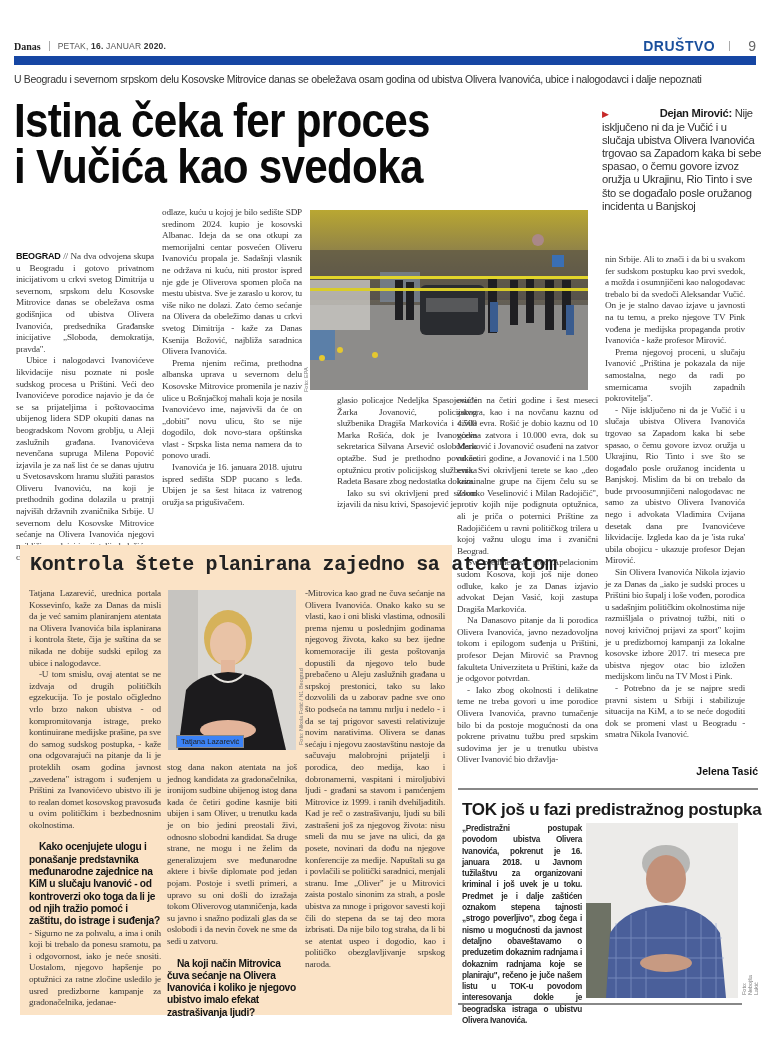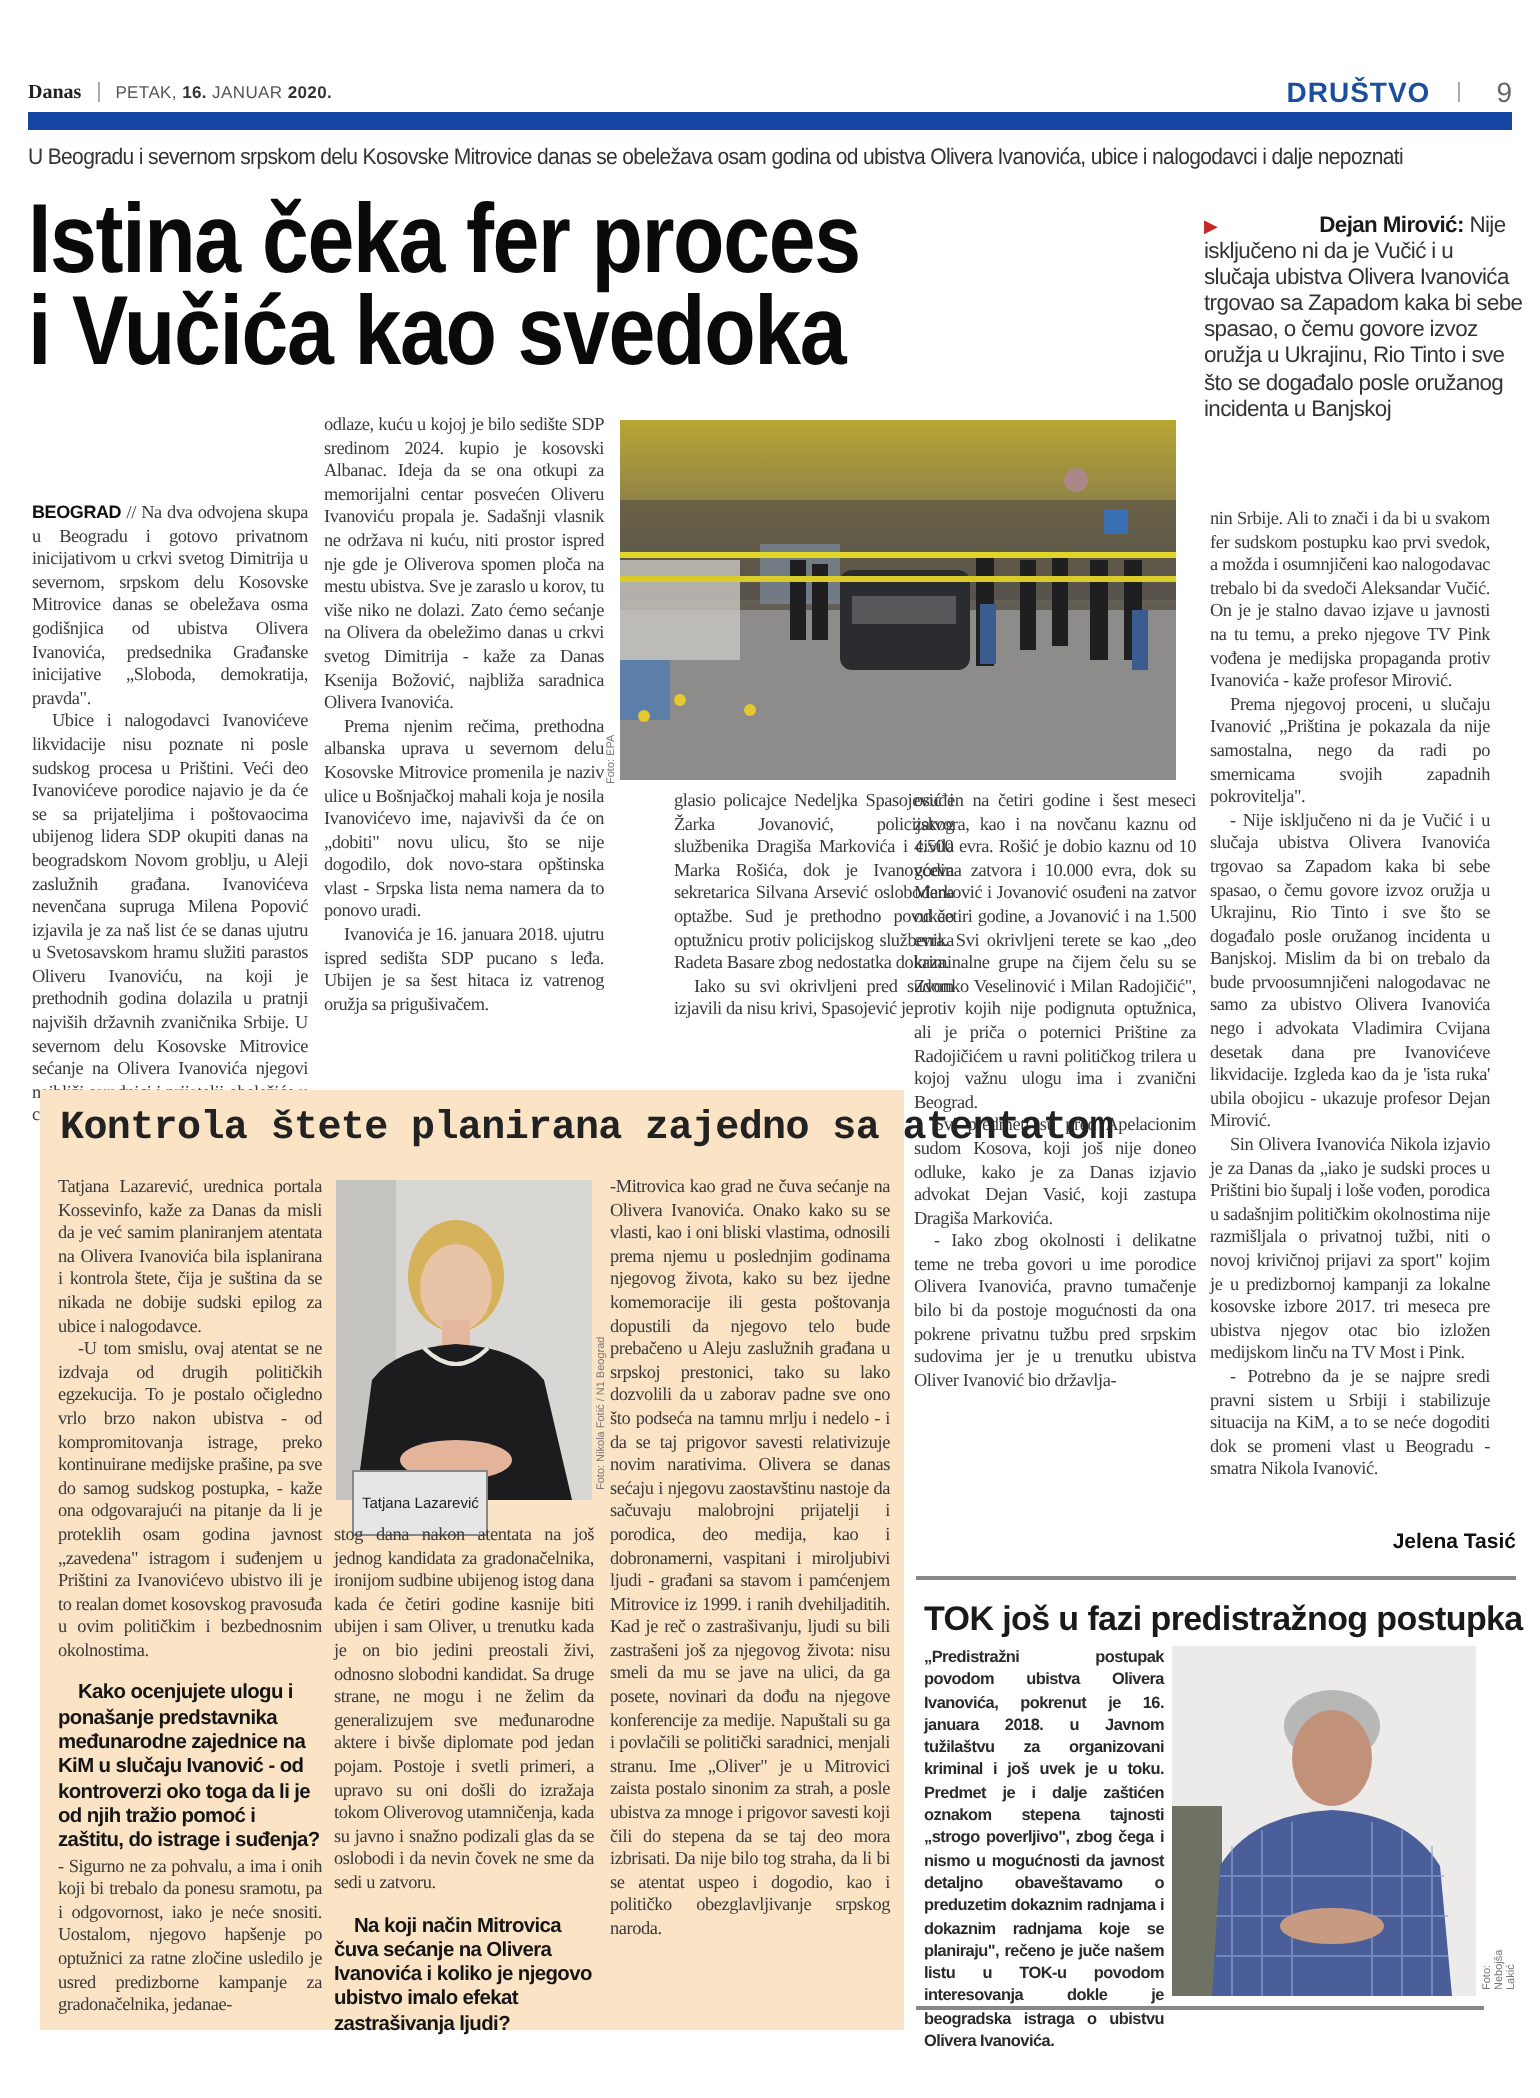--- a/index.html
+++ b/index.html
@@ -32,21 +32,21 @@
   .col .dateline { font-family: "Liberation Sans", sans-serif; font-weight: bold; font-size: 9px; color: #111; }
 
   .photo1 { position: absolute; left: 310px; top: 210px; width: 278px; height: 180px; overflow: hidden; background: #8f8a80; }
   .photo-credit { position: absolute; font-family: "Liberation Sans", sans-serif; font-size: 5.5px; color: #777; transform: rotate(-90deg); transform-origin: left top; }
 
   
   .box { position: absolute; left: 20px; top: 545px; width: 432px; height: 470px; background: #fbe3c6; }
   .box-title { position: absolute; left: 30px; top: 553px; width: 420px; font-size: 20px; color: #222; letter-spacing: -0.3px; white-space: nowrap; font-family: Liberation Mono, monospace; }
   .qhead { font-family: "Liberation Sans", sans-serif; font-weight: bold; font-size: 10.2px; line-height: 12.3px; color: #151515; text-align: left; letter-spacing: -0.3px; }
   .photo2 { position: absolute; left: 168px; top: 590px; width: 128px; height: 160px; overflow: hidden; background: #d6d4d0; }
-  .caption2 { position: absolute; left: 176px; top: 735px; background: #e5e5e5; border: 1px solid #888; font-family: "Liberation Sans", sans-serif; font-size: 7.5px; padding: 11px 4px; color: #222; }
+  .caption2 { position: absolute; left: 176px; top: 735px; background: #3b82f6; border: 1px solid #888; font-family: "Liberation Sans", sans-serif; font-size: 7.5px; padding: 1px 4px; color: #222; }
 
   .byline { position: absolute; left: 600px; top: 765px; width: 158px; text-align: right; font-family: "Liberation Sans", sans-serif; font-weight: bold; font-size: 10.5px; color: #111; }
   .rule { position: absolute; height: 2px; background: #888; }
 
   .tok-title { position: absolute; left: 462px; top: 800px; font-family: "Liberation Sans", sans-serif; font-weight: bold; font-size: 17px; color: #1a1a1a; letter-spacing: -0.3px; white-space: nowrap; }
   .tok-text { position: absolute; left: 462px; top: 823px; width: 120px; font-family: "Liberation Sans", sans-serif; font-weight: bold; font-size: 8.2px; line-height: 11.3px; color: #2a2a2a; text-align: justify; letter-spacing: -0.25px; }
   .photo3 { position: absolute; left: 586px; top: 823px; width: 152px; height: 175px; overflow: hidden; background: #e8e6e4; }
 </style>
 </head>
 <body>
@@ -132,20 +132,21 @@
   <span class="photo-credit" style="left:303px; top:392px;">Foto: EPA</span>
 
   <div class="col" style="left:309px; top:395px; width:140px;margin-left:28px;">
     <p class="noindent">glasio policajce Nedeljka Spasojević i Žarka Jovanović, policijskog službenika Dragiša Markovića i civila Marka Rošića, dok je Ivanovćeva sekretarica Silvana Arsević oslobođena optažbe. Sud je prethodno povukao optužnicu protiv policijskog službenika Radeta Basare zbog nedostatka dokaza.</p>
     <p>Iako su svi okrivljeni pred sudom izjavili da nisu krivi, Spasojević je</p>
   </div>
 
   <div class="col" style="left:457px; top:395px; width:141px;">
     <p class="noindent">osuđen na četiri godine i šest meseci zatvora, kao i na novčanu kaznu od 4.500 evra. Rošić je dobio kaznu od 10 godina zatvora i 10.000 evra, dok su Marković i Jovanović osuđeni na zatvor od četiri godine, a Jovanović i na 1.500 evra. Svi okrivljeni terete se kao „deo kriminalne grupe na čijem čelu su se Zvonko Veselinović i Milan Radojičić", protiv kojih nije podignuta optužnica, ali je priča o poternici Prištine za Radojičićem u ravni političkog trilera u kojoj važnu ulogu ima i zvanični Beograd.</p>
     <p>Svi predmeti su pred Apelacionim sudom Kosova, koji još nije doneo odluke, kako je za Danas izjavio advokat Dejan Vasić, koji zastupa Dragiša Markovića.</p>
+    <p>Na Danasovo pitanje da li porodica Olivera Ivanovića, javno nezadovoljna tokom i epilogom suđenja u Prištini, profesor Dejan Mirović sa Pravnog fakulteta Univerziteta u Prištini, kaže da je odgovor potvrdan.</p>
     <p>- Iako zbog okolnosti i delikatne teme ne treba govori u ime porodice Olivera Ivanovića, pravno tumačenje bilo bi da postoje mogućnosti da ona pokrene privatnu tužbu pred srpskim sudovima jer je u trenutku ubistva Oliver Ivanović bio državlja-</p>
   </div>
 
   <div class="col" style="left:605px; top:254px; width:140px;">
     <p class="noindent">nin Srbije. Ali to znači i da bi u svakom fer sudskom postupku kao prvi svedok, a možda i osumnjičeni kao nalogodavac trebalo bi da svedoči Aleksandar Vučić. On je je stalno davao izjave u javnosti na tu temu, a preko njegove TV Pink vođena je medijska propaganda protiv Ivanovića - kaže profesor Mirović.</p>
     <p>Prema njegovoj proceni, u slučaju Ivanović „Priština je pokazala da nije samostalna, nego da radi po smernicama svojih zapadnih pokrovitelja".</p>
     <p>- Nije isključeno ni da je Vučić i u slučaja ubistva Olivera Ivanovića trgovao sa Zapadom kaka bi sebe spasao, o čemu govore izvoz oružja u Ukrajinu, Rio Tinto i sve što se događalo posle oružanog incidenta u Banjskoj. Mislim da bi on trebalo da bude prvoosumnjičeni nalogodavac ne samo za ubistvo Olivera Ivanovića nego i advokata Vladimira Cvijana desetak dana pre Ivanovićeve likvidacije. Izgleda kao da je 'ista ruka' ubila obojicu - ukazuje profesor Dejan Mirović.</p>
     <p>Sin Olivera Ivanovića Nikola izjavio je za Danas da „iako je sudski proces u Prištini bio šupalj i loše vođen, porodica u sadašnjim političkim okolnostima nije razmišljala o privatnoj tužbi, niti o novoj krivičnoj prijavi za sport" kojim je u predizbornoj kampanji za lokalne kosovske izbore 2017. tri meseca pre ubistva njegov otac bio izložen medijskom linču na TV Most i Pink.</p>
     <p>- Potrebno da je se najpre sredi pravni sistem u Srbiji i stabilizuje situacija na KiM, a to se neće dogoditi dok se promeni vlast u Beogradu - smatra Nikola Ivanović.</p>
   </div>

